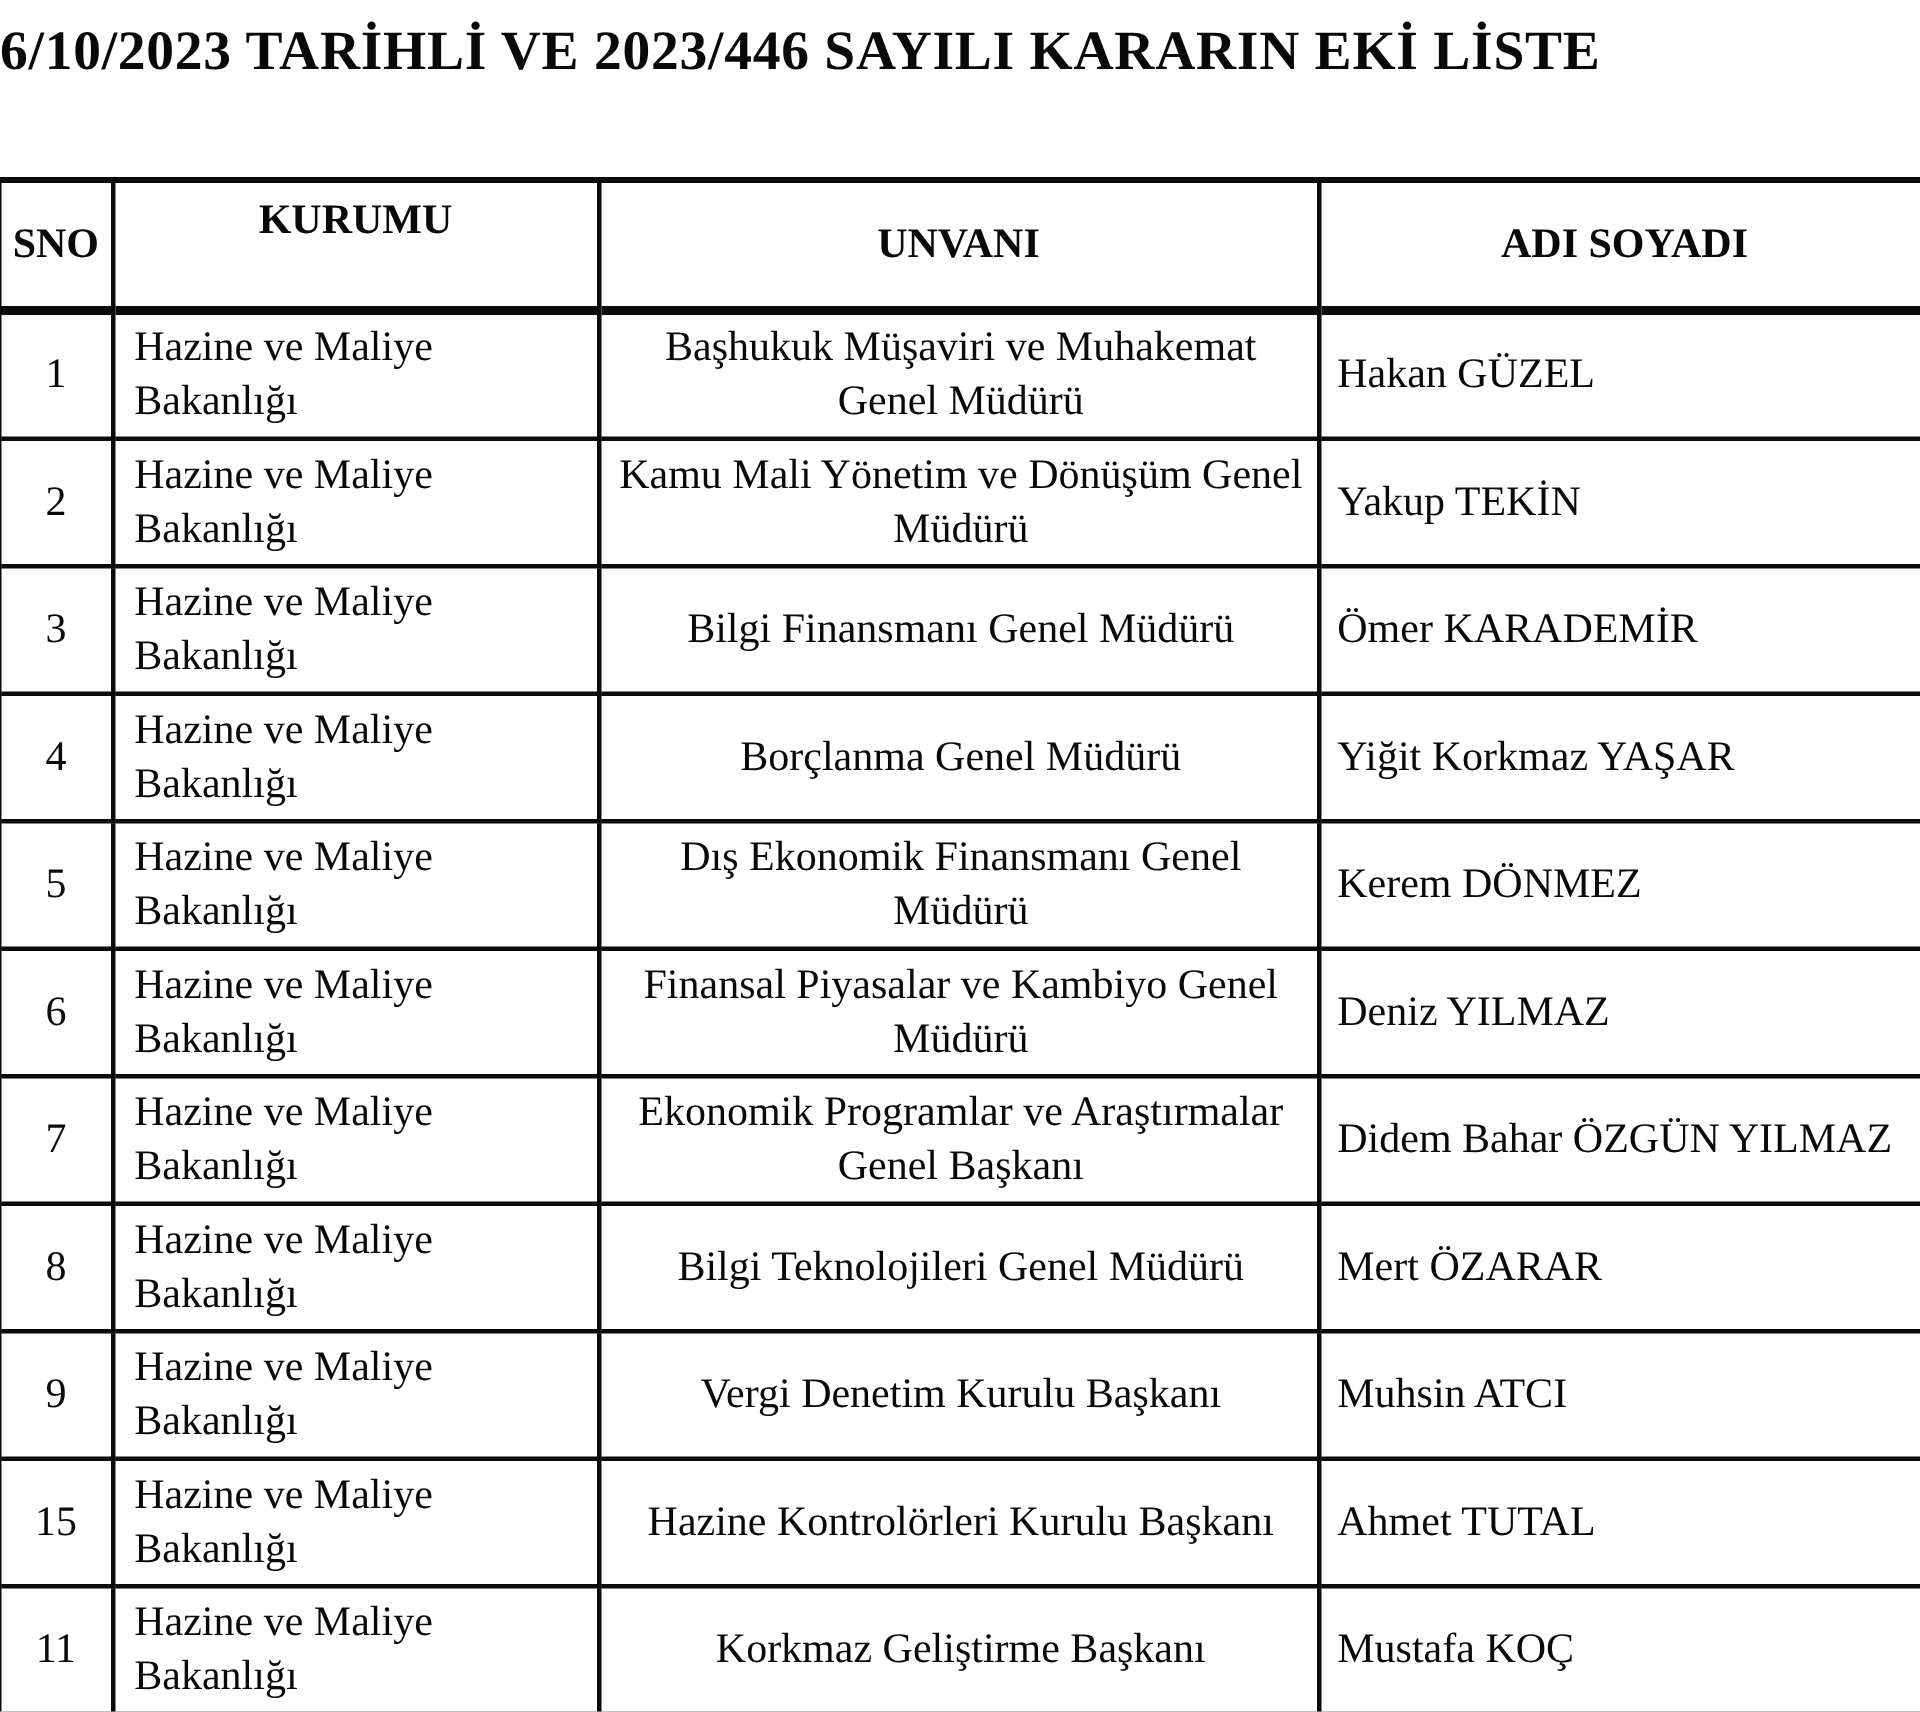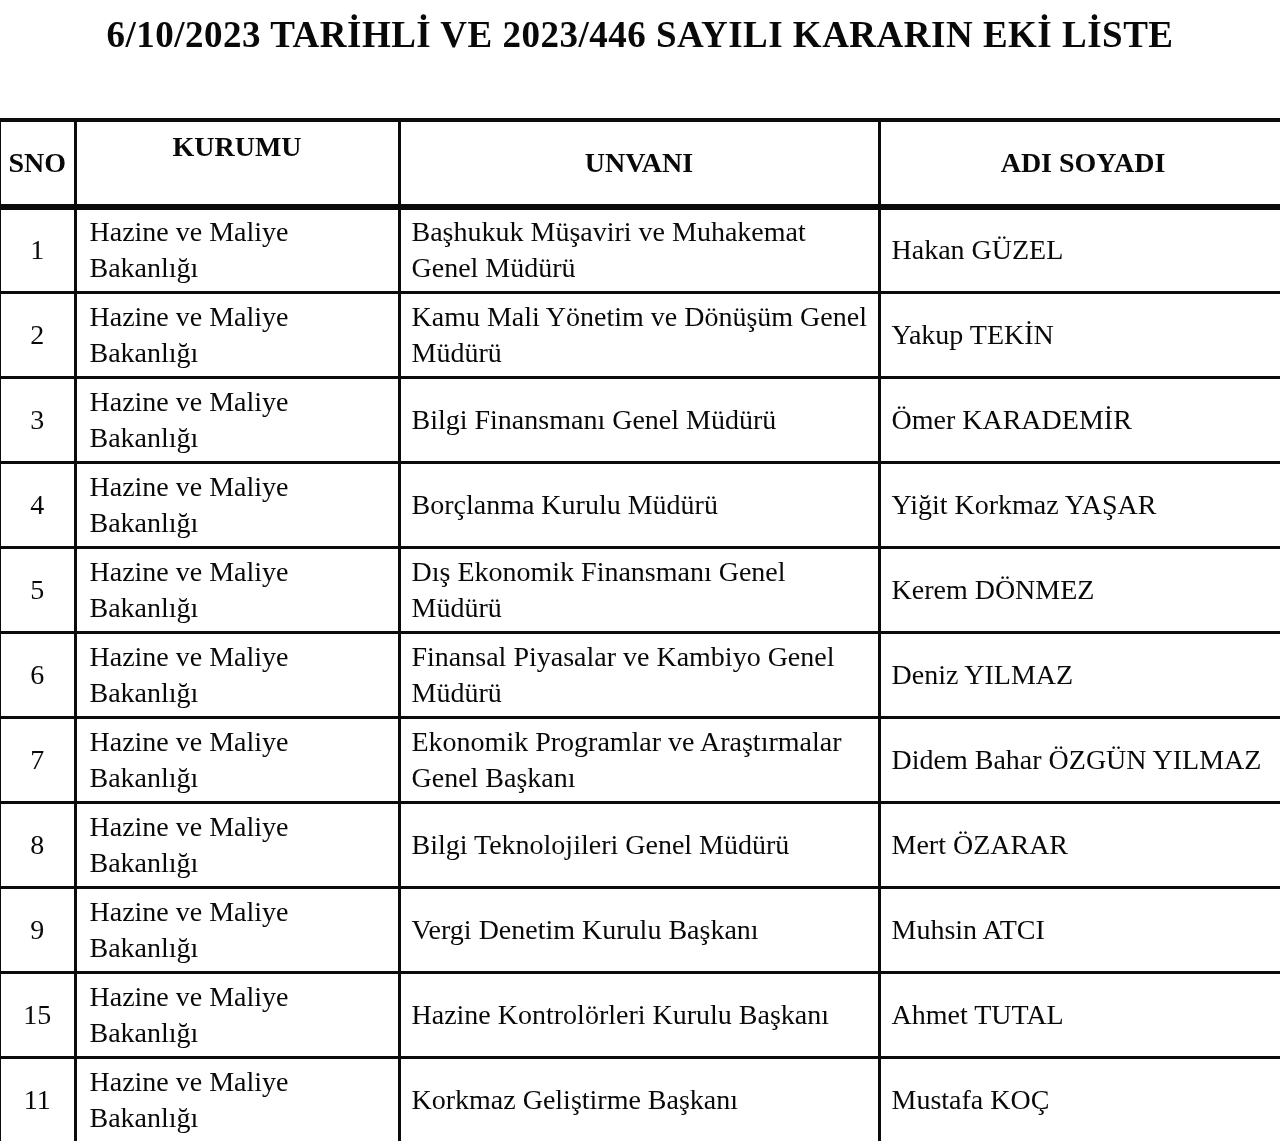--- a/index.html
+++ b/index.html
@@ -16,21 +16,21 @@
     position: relative;
     width: 1280px;
     height: 1141px;
     background: #ffffff;
   }
   .doc-title {
     position: absolute;
     top: 13px;
     left: 0;
     width: 100%;
-    text-align: center;
+    text-align: left;
     font-size: 37px;
     font-weight: bold;
     letter-spacing: 0.5px;
     white-space: nowrap;
   }
   table.list-table {
     position: absolute;
     top: 118px;
     left: -3px;
     width: 1288px;
@@ -66,21 +66,21 @@
     text-align: center;
     padding: 0 4px;
   }
   td.kur {
     text-align: left;
     padding: 2px 72px 2px 13px;
     white-space: pre-line;
     margin-left: 36px;
   }
   td.unv {
-    text-align: left;
+    text-align: center;
     padding: 2px 8px 2px 11px;
     white-space: pre-line;
   }
   td.adi {
     text-align: left;
     padding: 2px 6px 2px 11px;
     white-space: pre-line;
   }
 </style>
 </head>
@@ -126,21 +126,21 @@
         <td class="sno">3</td>
         <td class="kur">Hazine ve Maliye
 Bakanlığı</td>
         <td class="unv">Bilgi Finansmanı Genel Müdürü</td>
         <td class="adi">Ömer KARADEMİR</td>
       </tr>
       <tr>
         <td class="sno">4</td>
         <td class="kur">Hazine ve Maliye
 Bakanlığı</td>
-        <td class="unv">Borçlanma Kurulu Müdürü</td>
+        <td class="unv">Borçlanma Genel Müdürü</td>
         <td class="adi">Yiğit Korkmaz YAŞAR</td>
       </tr>
       <tr>
         <td class="sno">5</td>
         <td class="kur">Hazine ve Maliye
 Bakanlığı</td>
         <td class="unv">Dış Ekonomik Finansmanı Genel Müdürü</td>
         <td class="adi">Kerem DÖNMEZ</td>
       </tr>
       <tr>

